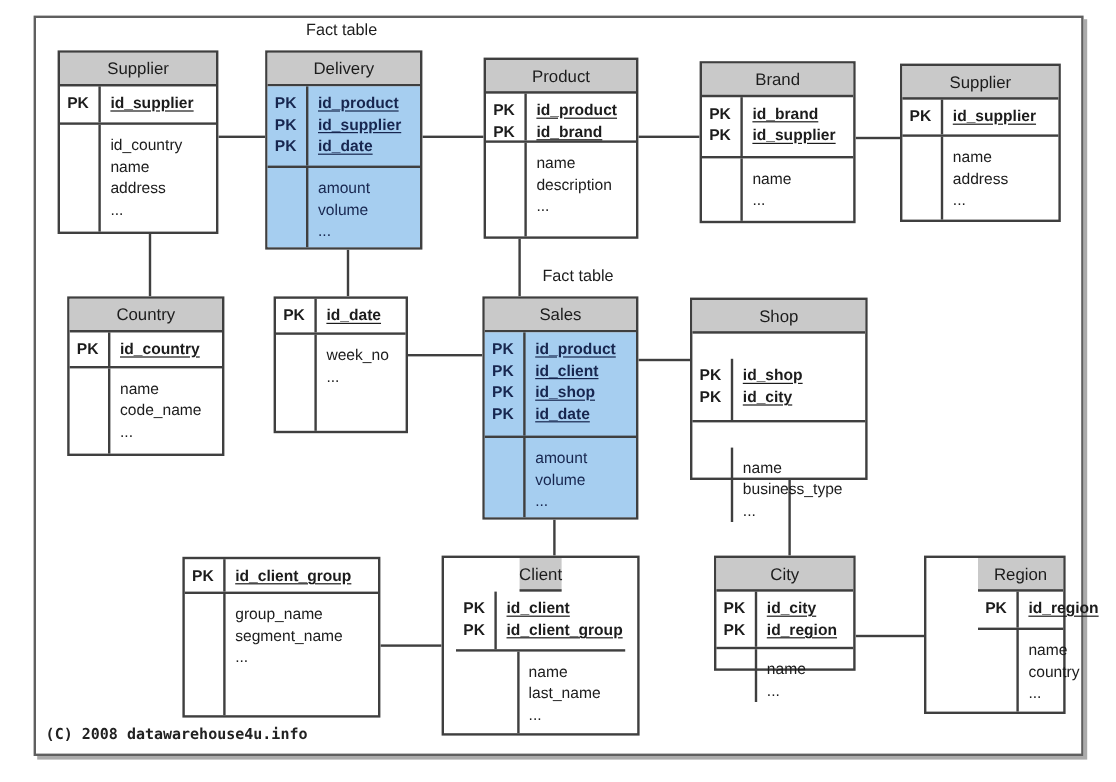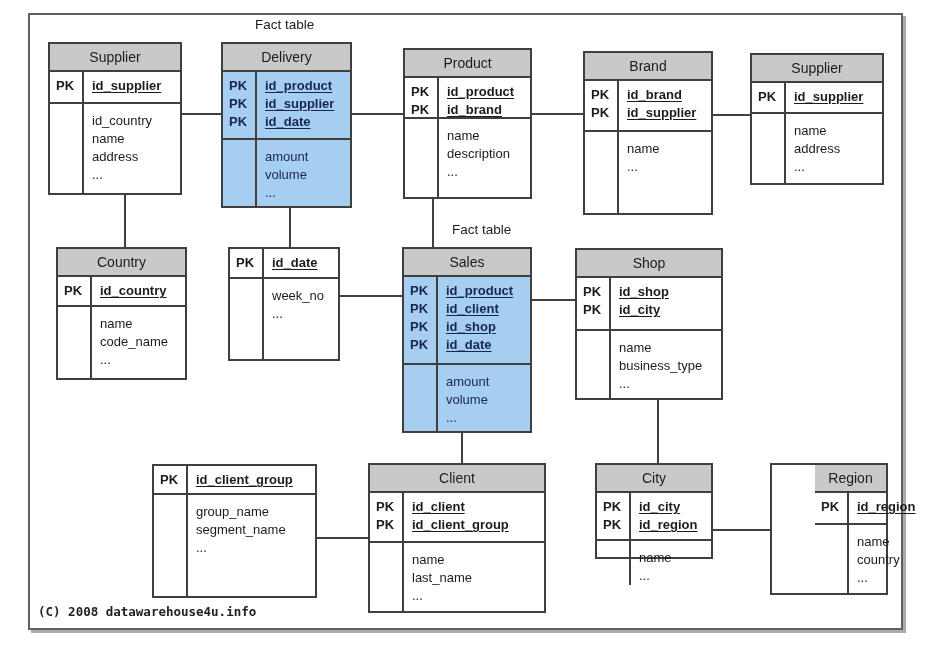--- a/index.html
+++ b/index.html
@@ -25,35 +25,35 @@
   .sec.body .fcol { padding-top: 8px; }
   .fact .sec { background: #a6cef0; color: #17264f; }
 
   
   #t-supplier-left  { left: 48px;  top: 42px;  width: 134px; height: 153px; }
   #t-supplier-left .pk  { height: 32px; }
   #t-delivery       { left: 221px; top: 42px;  width: 131px; height: 166px; }
   #t-delivery .pk       { height: 68px; }
   #t-product        { left: 403px; top: 48px;  width: 129px; height: 151px; }
   #t-product .pk        { height: 41px; }
-  #t-brand          { left: 583px; top: 51px;  width: 130px; height: 164px; }
+  #t-brand          { left: 583px; top: 51px;  width: 130px; height: 135px; }
   #t-brand .pk          { height: 51px; }
   #t-supplier-right { left: 750px; top: 53px;  width: 134px; height: 132px; }
   #t-supplier-right .pk { height: 31px; }
   #t-country        { left: 56px;  top: 247px; width: 131px; height: 133px; }
   #t-country .pk        { height: 30px; }
   #t-time           { left: 228px; top: 247px; width: 112px; height: 114px; }
   #t-time .pk           { height: 30px; }
   #t-sales          { left: 402px; top: 247px; width: 130px; height: 186px; }
   #t-sales .pk          { height: 88px; }
-  #t-shop           { left: 575px; top: 248px; width: 148px; height: 152px; }
+  #t-shop           { left: 575px; top: 248px; width: 148px; height: 152px; gap: 21px; }
   #t-shop .pk           { height: 53px; }
   #t-client-group   { left: 152px; top: 464px; width: 165px; height: 134px; }
   #t-client-group .pk   { height: 29px; }
-  #t-client         { left: 368px; top: 463px; width: 178px; height: 150px; }
+  #t-client         { left: 368px; top: 463px; width: 165px; height: 150px; align-items: center; }
   #t-client .pk         { height: 50px; }
   #t-city           { left: 595px; top: 463px; width: 118px; height: 96px; }
   #t-city .pk           { height: 48px; }
   #t-region         { left: 770px; top: 463px; width: 118px; height: 132px; padding-left: 43px; }
   #t-region .pk         { height: 32px; }
 
   
   .ln { position: absolute; background: #3f3f3f; z-index: 1; }
 
   

